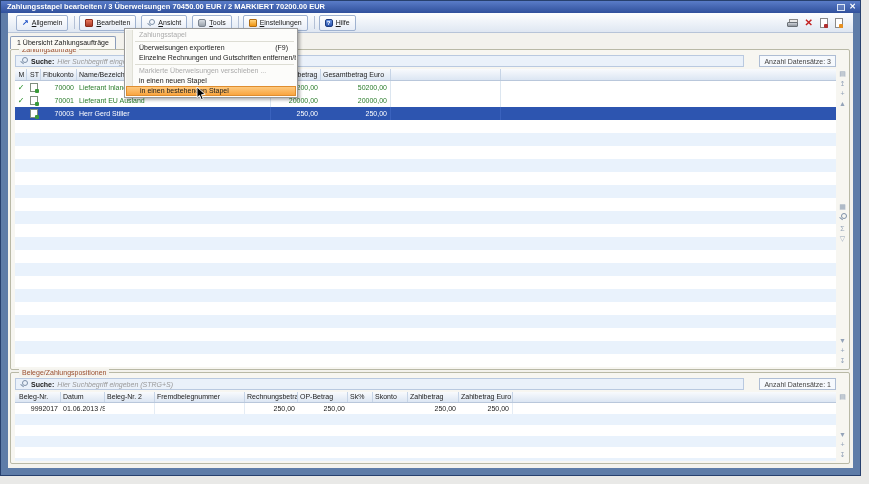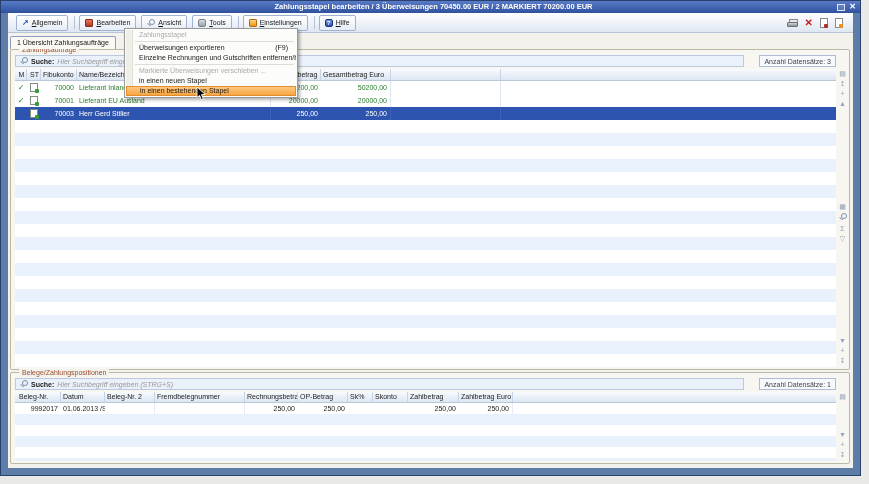--- a/index.html
+++ b/index.html
@@ -4,21 +4,21 @@
 <style>
   html,body{margin:0;padding:0;}
   body{width:869px;height:484px;position:relative;background:#e9e9e7;
        font-family:"Liberation Sans",sans-serif;font-size:7px;color:#1a1a1a;
        -webkit-font-smoothing:antialiased;overflow:hidden;}
   
   .window{position:absolute;left:0;top:0;width:859px;height:474px;
           background:#5e7ca8;border:1px solid #27406e;}
   .titlebar{height:12px;background:linear-gradient(#5a7cc8,#30509c);
             color:#fff;font-weight:bold;font-size:7.5px;line-height:12px;
-            padding-left:6px;position:relative;white-space:nowrap;text-align:center;}
+            padding-left:6px;position:relative;white-space:nowrap;}
   .tb-controls{position:absolute;right:4px;top:2px;display:flex;gap:4px;align-items:center;}
   .tb-restore{width:8px;height:7px;border:1px solid #dce6f5;background:rgba(255,255,255,.15);box-sizing:border-box;}
   .tb-close{color:#fff;font-size:8px;line-height:8px;font-weight:bold;}
   .client{position:absolute;left:7px;top:12px;width:845px;height:455px;
           background:#f3f2ed;overflow:hidden;}
   
   .menubar{position:absolute;left:0;top:0;width:100%;height:20px;
            background:linear-gradient(#fdfeff,#dfe7f2);
            border-bottom:1px solid #b7c4d8;display:flex;align-items:center;padding-left:8px;box-sizing:border-box;}
   .mbtn{display:flex;align-items:center;height:14px;border:1px solid #9fb2d0;

